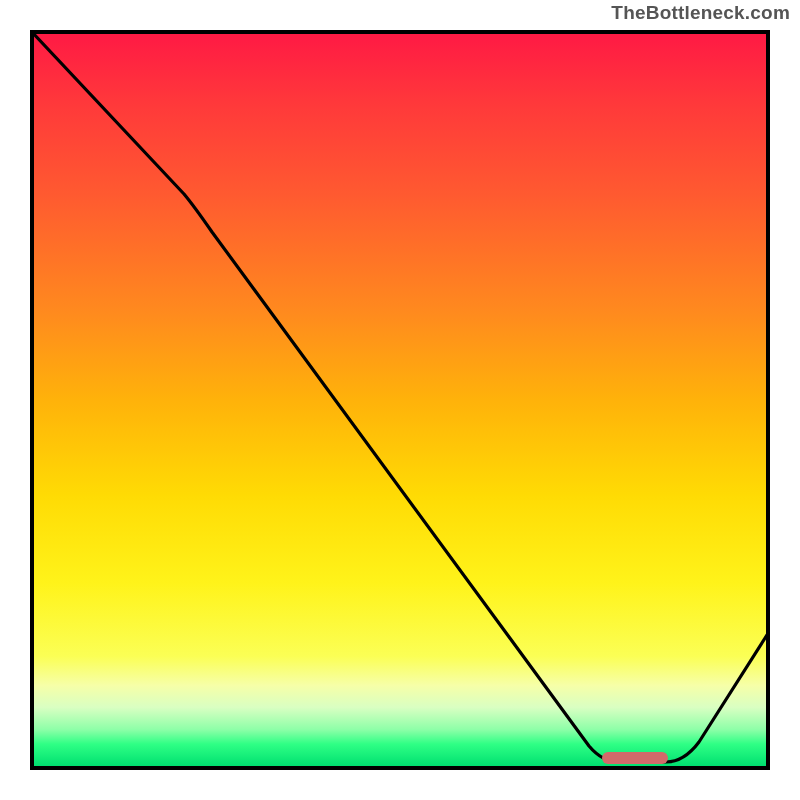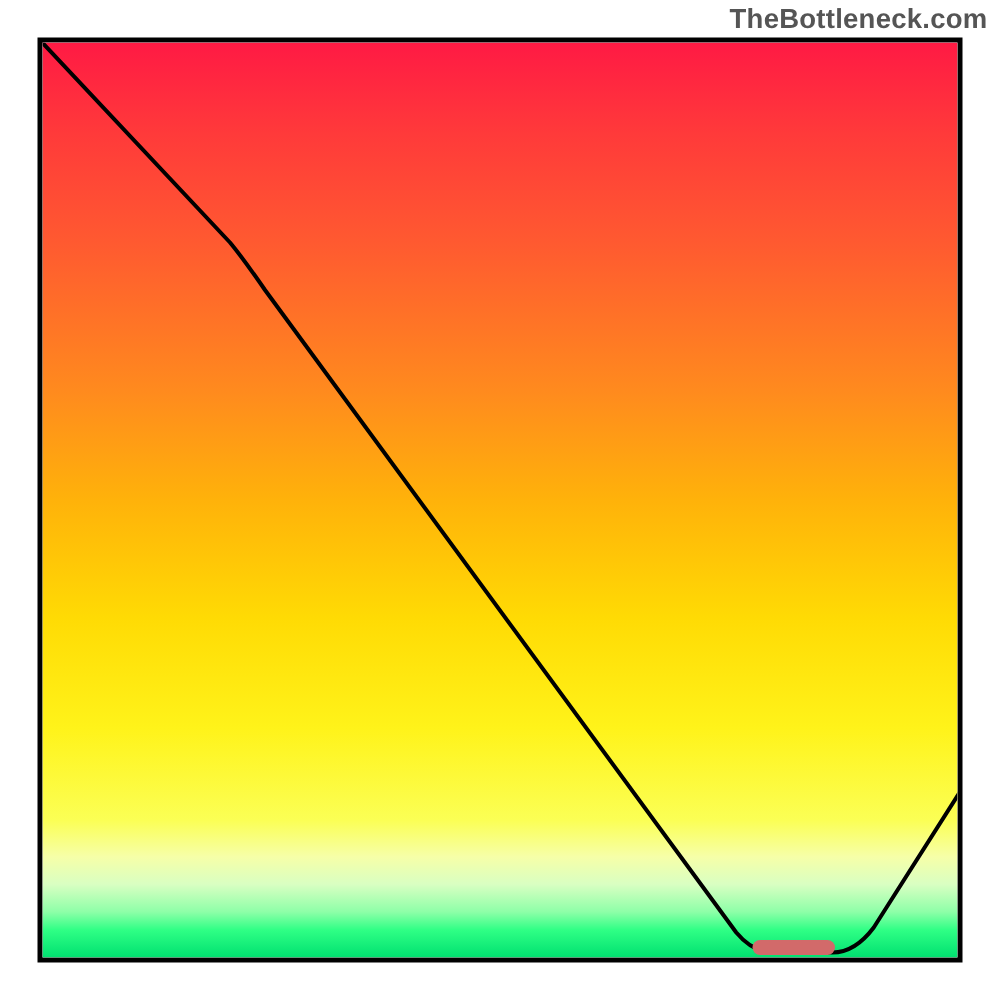--- a/index.html
+++ b/index.html
@@ -14,21 +14,21 @@
   .stage {
     position: relative;
     width: 800px;
     height: 800px;
   }
   .watermark {
     position: absolute;
     top: 2px;
     right: 10px;
     color: #555;
-    font-size: 22px;
+    font-size: 19px;
     font-weight: bold;
     letter-spacing: 0.2px;
     user-select: none;
     z-index: 4;
   }
   .plot-area {
     position: absolute;
     left: 30px;
     top: 30px;
     width: 740px;

